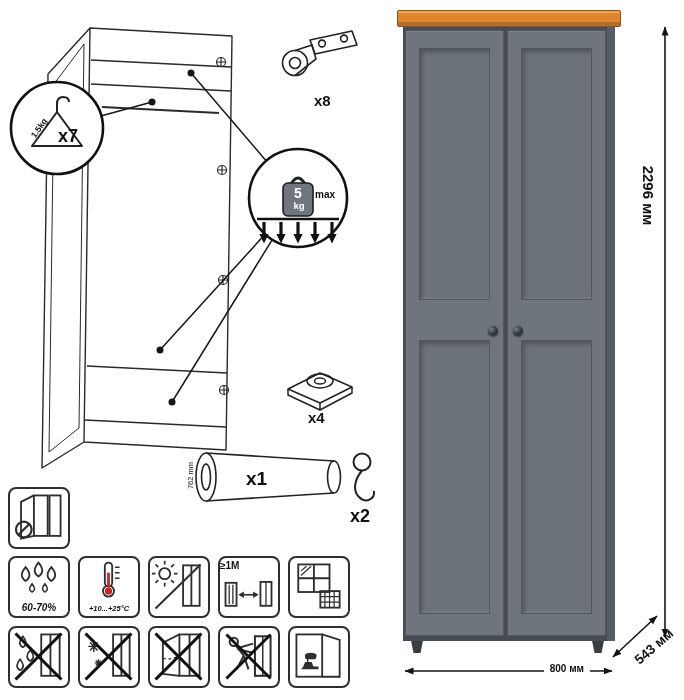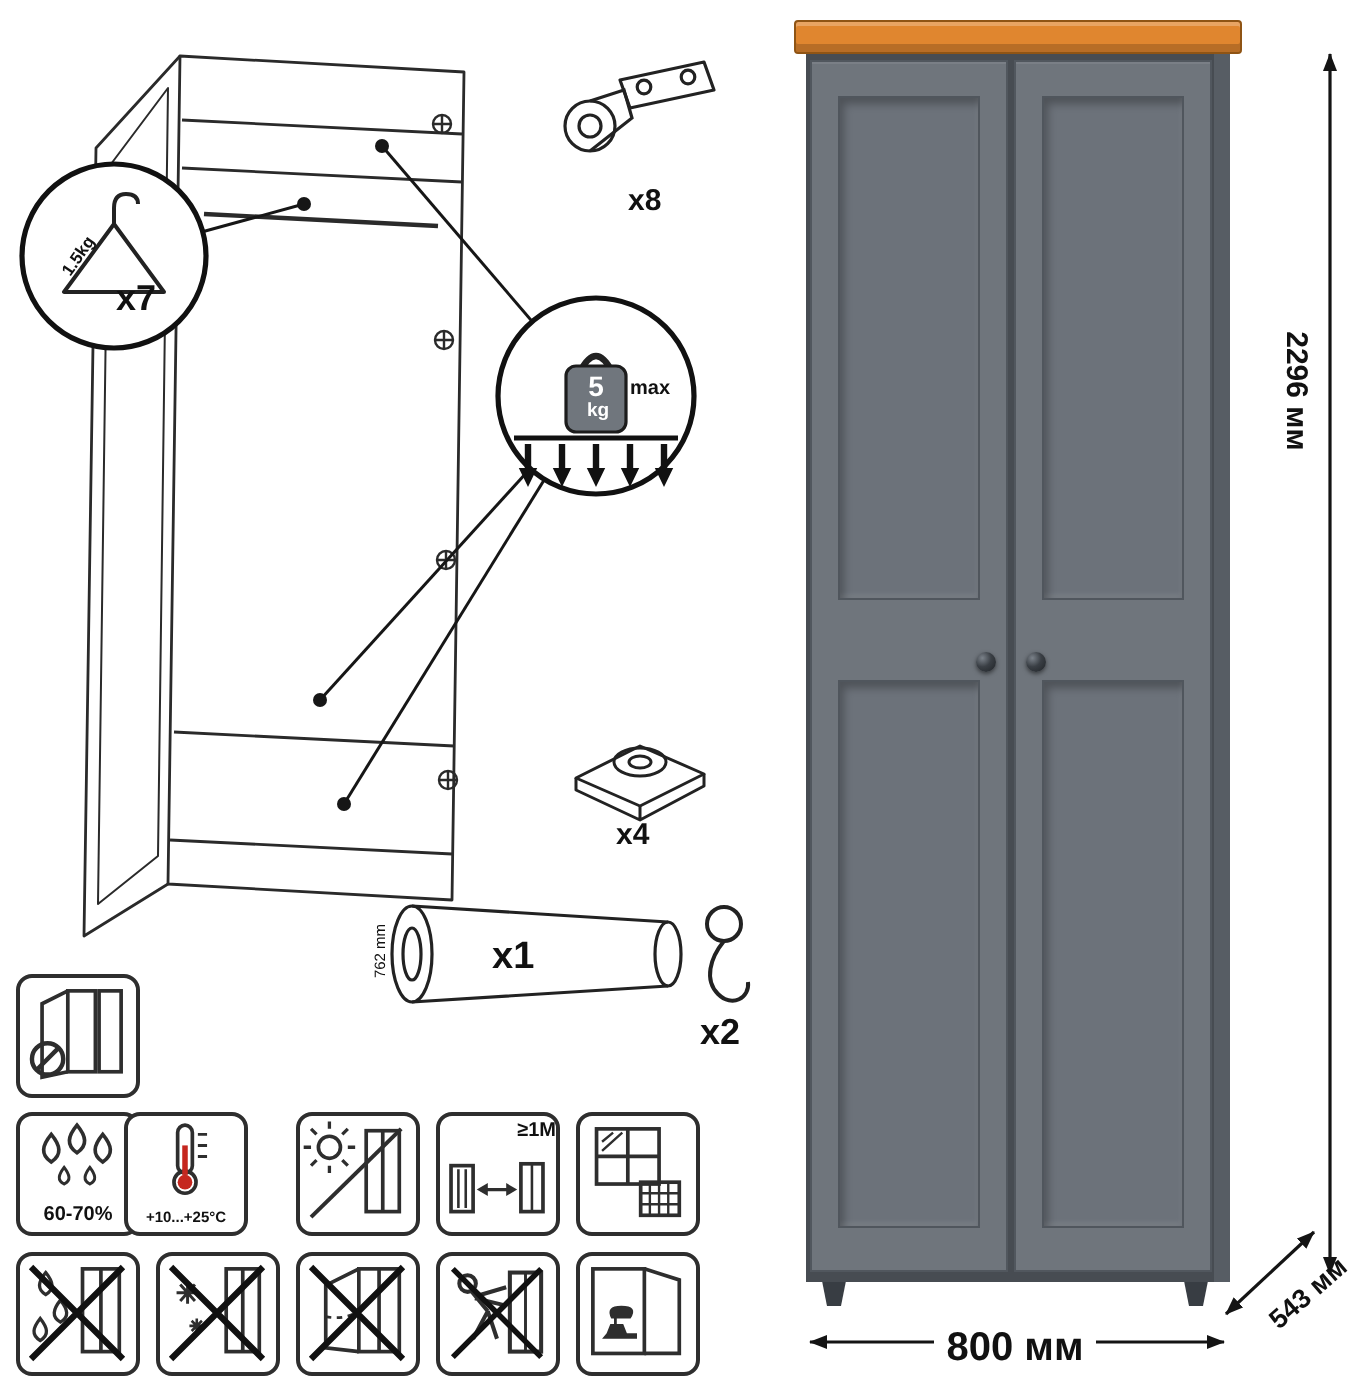--- a/index.html
+++ b/index.html
@@ -30,22 +30,22 @@
           clip-path:polygon(8% 0,92% 0,75% 100%,25% 100%);}
 
   
   #lineart{position:absolute;left:0;top:0;pointer-events:none;}
 
   
   .care-icon{position:absolute;width:62px;height:62px;border:2.5px solid #2e2e2e;border-radius:8px;
              box-sizing:border-box;background:#fff;}
   .care-icon svg{position:absolute;left:0;top:0;width:57px;height:57px;}
   .icon-label{position:absolute;left:0;right:0;bottom:3px;text-align:center;font-weight:bold;
-              font-size:10px;color:#111;}
-  .icon-label-top{position:absolute;left:0;right:0;top:2px;text-align:right;font-weight:bold;
+              font-size:10px;color:#111;font-style:italic;}
+  .icon-label-top{position:absolute;left:0;right:0;top:2px;text-align:left;font-weight:bold;
               font-size:10px;color:#111;}
   .icon-label-sm{font-size:7.5px;}
 
   .dim-w-text{background:#fff;padding:0 6px;}
 </style>
 </head>
 <body>
 
 <div class="canvas">
 
@@ -157,35 +157,35 @@
       <path d="M362,470.5 C355,479 352,490 359,497 C366,504 375,499 374,491"></path>
     </g>
 
     <g stroke="#141414" stroke-width="1.6" fill="none">
       <line x1="665" y1="27" x2="665" y2="637" marker-start="url(#arrw)" marker-end="url(#arrw)"></line>
       <line x1="405" y1="671" x2="612" y2="671" marker-start="url(#arrw)" marker-end="url(#arrw)"></line>
       <line x1="613" y1="657" x2="657" y2="616" marker-start="url(#arrw)" marker-end="url(#arrw)"></line>
     </g>
   </svg>
 
-  <div class="lbl" style="left:58px;top:139px;font-size:18px">x7</div>
+  <div class="lbl" style="left:58px;top:126px;font-size:18px">x7</div>
   <div class="lbl" style="left:25px;top:117px;width:36px;font-size:8.5px;transform:rotate(-55deg)">1.5kg</div>
 
   <div class="lbl" style="left:283px;top:185px;width:30px;text-align:center;font-size:14px;color:#fff">5</div>
   <div class="lbl" style="left:283px;top:200px;width:32px;text-align:center;font-size:9.5px;color:#fff">kg</div>
   <div class="lbl" style="left:315px;top:189px;font-size:10px">max</div>
 
   <div class="lbl" style="left:314px;top:92px;font-size:15px">x8</div>
   <div class="lbl" style="left:308px;top:409px;font-size:15px">x4</div>
   <div class="lbl" style="left:246px;top:468px;font-size:19px">x1</div>
   <div class="lbl" style="left:168px;top:471px;width:44px;font-size:7.5px;font-weight:normal;text-align:center;transform:rotate(-90deg)">762 mm</div>
   <div class="lbl" style="left:350px;top:506px;font-size:18px">x2</div>
 
   <div class="lbl" style="left:603px;top:187px;width:90px;text-align:center;font-size:15px;transform:rotate(90deg)">2296 мм</div>
-  <div class="lbl" style="left:425px;top:663px;width:165px;text-align:center;font-size:20px"><span class="dim-w-text">800 мм</span></div>
+  <div class="lbl" style="left:425px;top:663px;width:165px;text-align:right;font-size:10px"><span class="dim-w-text">800 мм</span></div>
   <div class="lbl" style="left:612px;top:639px;width:84px;text-align:center;font-size:13.5px;transform:rotate(-41deg)">543 мм</div>
 
   <div class="care-icon" style="left:8px;top:487px">
     <svg viewBox="0 0 62 62">
       <g stroke="#2e2e2e" stroke-width="2" fill="none">
         <rect x="26" y="7" width="15" height="44"></rect>
         <rect x="43" y="7" width="12" height="44"></rect>
         <path d="M26,7 L12,14 L12,54 L26,51"></path>
       </g>
       <g stroke="#2e2e2e" stroke-width="2.4" fill="none">
@@ -201,21 +201,21 @@
         <path d="M17,10 C22,16 23,21 17,25 C11,21 12,16 17,10 Z"></path>
         <path d="M31,5 C36,11 37,16 31,20 C25,16 26,11 31,5 Z"></path>
         <path d="M45,10 C50,16 51,21 45,25 C39,21 40,16 45,10 Z"></path>
         <path d="M24,28 C27,32 28,35 24,37 C20,35 21,32 24,28 Z" stroke-width="1.6"></path>
         <path d="M38,28 C41,32 42,35 38,37 C34,35 35,32 38,28 Z" stroke-width="1.6"></path>
       </g>
     </svg>
     <div class="icon-label">60-70%</div>
   </div>
 
-  <div class="care-icon" style="left:62px;top:556px">
+  <div class="care-icon" style="left:78px;top:556px">
     <svg viewBox="0 0 62 62">
       <g stroke="#2e2e2e" stroke-width="2" fill="none">
         <rect x="27" y="5" width="8" height="26" rx="4"></rect>
         <circle cx="31" cy="36" r="6"></circle>
         <path d="M38,10 h5 M38,16 h5 M38,22 h5" stroke-width="1.6"></path>
       </g>
       <rect x="29.5" y="16" width="3" height="16" fill="#c5271f"></rect>
       <circle cx="31" cy="36" r="4" fill="#c5271f"></circle>
     </svg>
     <div class="icon-label icon-label-sm">+10...+25°C</div>

